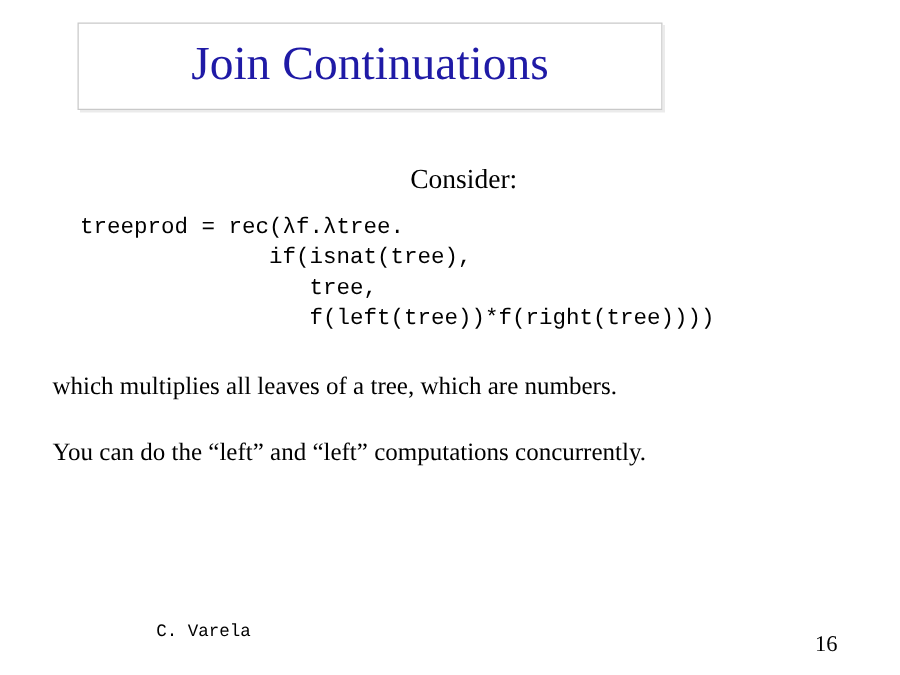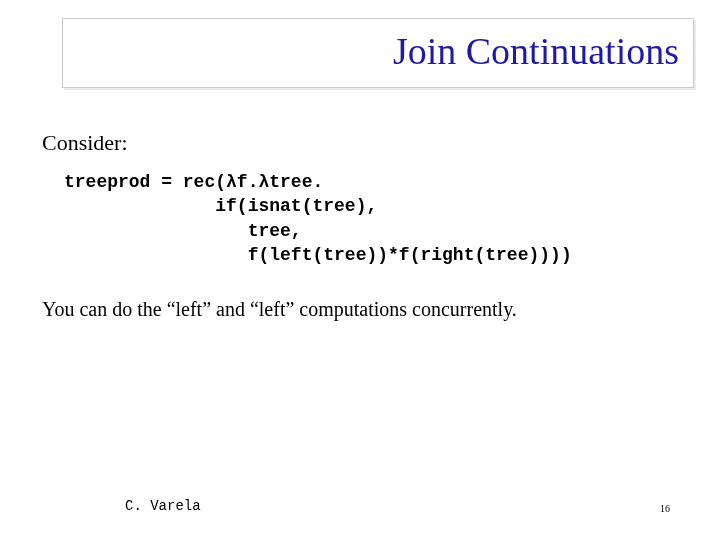--- a/index.html
+++ b/index.html
@@ -15,84 +15,85 @@
   .slide {
     position: relative;
     width: 720px;
     height: 540px;
     box-sizing: border-box;
   }
   .title-box {
     position: absolute;
     left: 62px;
     top: 18px;
-    width: 632px;
+    width: 468px;
     border: 1px solid #c9c9c9;
     padding: 12px 14px 14px 14px;
     box-sizing: border-box;
-    text-align: right;
+    text-align: center;
     box-shadow: 2px 2px 0 rgba(0,0,0,0.08);
   }
   .title-text {
     font-size: 38px;
     color: #1f1aa6;
     line-height: 1.1;
   }
   .body {
     position: absolute;
     left: 42px;
     top: 130px;
     right: 20px;
   }
   .consider {
     font-size: 22px;
     margin-bottom: 14px;
+    text-align: center;
   }
   .code {
     font-family: "Courier New", Courier, monospace;
     font-size: 18px;
     white-space: pre;
     margin-left: 22px;
     margin-bottom: 30px;
     line-height: 1.35;
-    font-weight: bold;
   }
   .para {
     font-size: 20px;
     margin-bottom: 28px;
     line-height: 1.25;
   }
   .footer-author {
     position: absolute;
     left: 125px;
     bottom: 26px;
     font-size: 14px;
     font-family: Liberation Mono, monospace;
   }
   .footer-page {
     position: absolute;
     right: 50px;
-    bottom: 26px;
-    font-size: 10px;
+    bottom: 14px;
+    font-size: 18px;
   }
 </style>
 </head>
 <body>
 
 <div class="slide">
 
   <div class="title-box">
     <div class="title-text">Join Continuations</div>
   </div>
 
   <div class="body">
     <div class="consider">Consider:</div>
     <div class="code">treeprod = rec(λf.λtree.
               if(isnat(tree),
                  tree,
                  f(left(tree))*f(right(tree))))</div>
+    <div class="para">which multiplies all leaves of a tree, which are numbers.</div>
     <div class="para">You can do the “left” and “left” computations concurrently.</div>
   </div>
 
   <div class="footer-author">C. Varela</div>
   <div class="footer-page">16</div>
 
 </div>
 
 </body></html>

